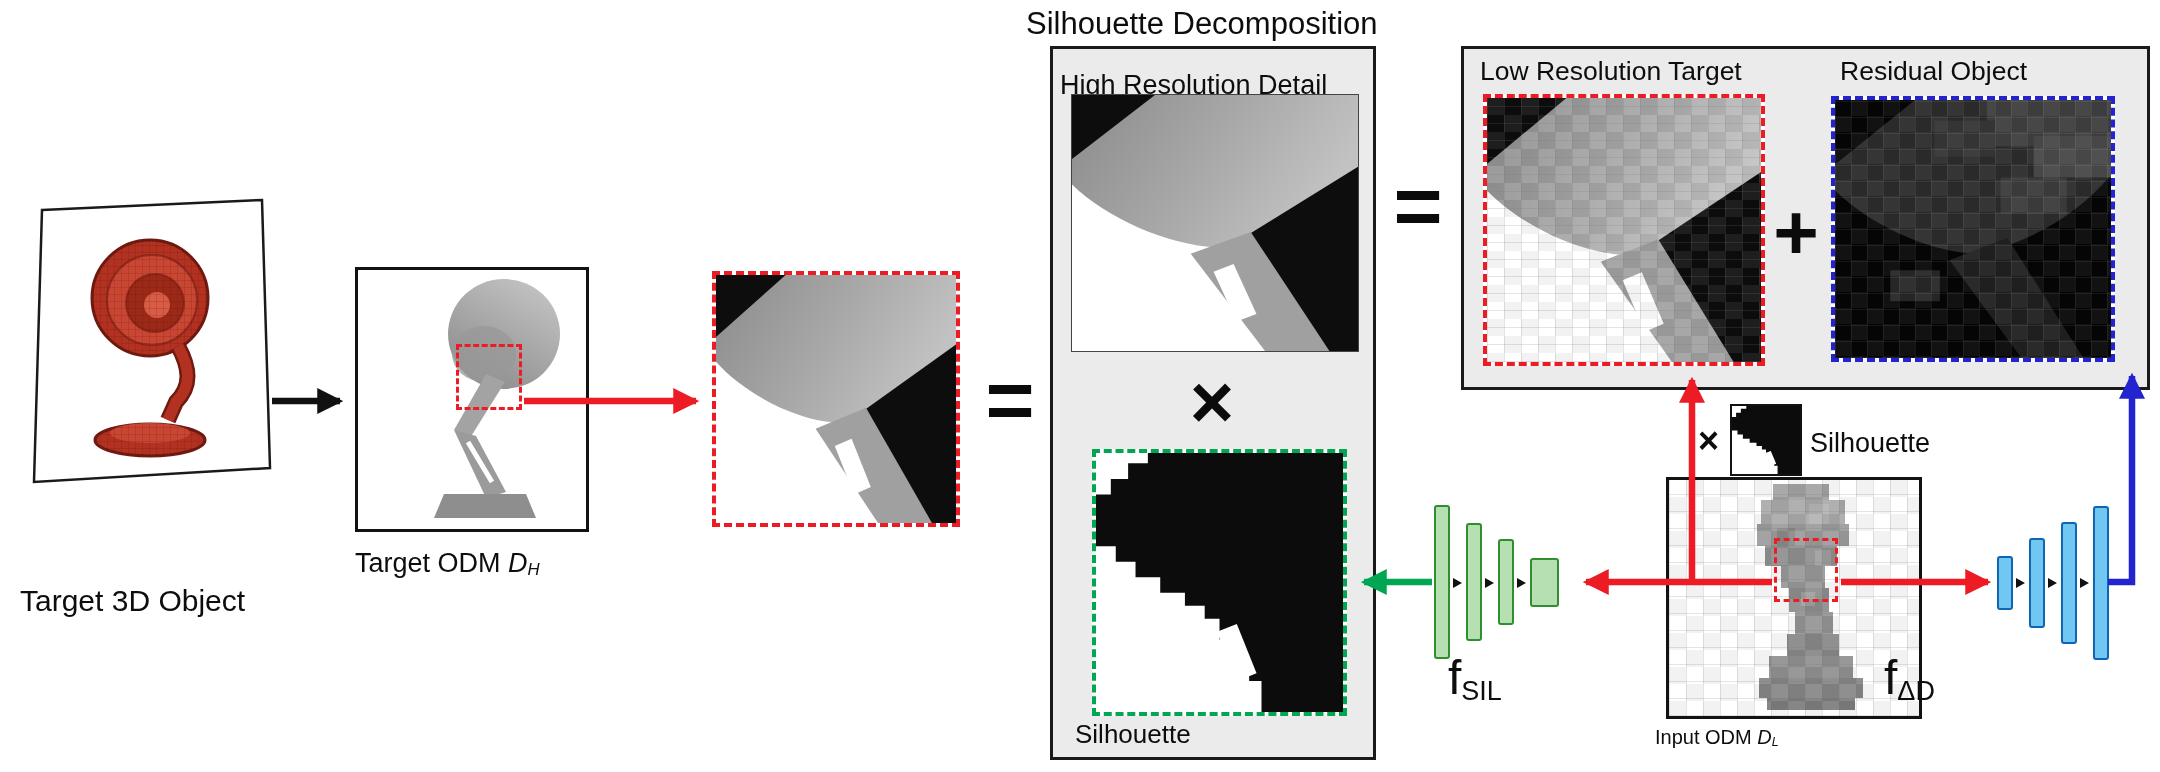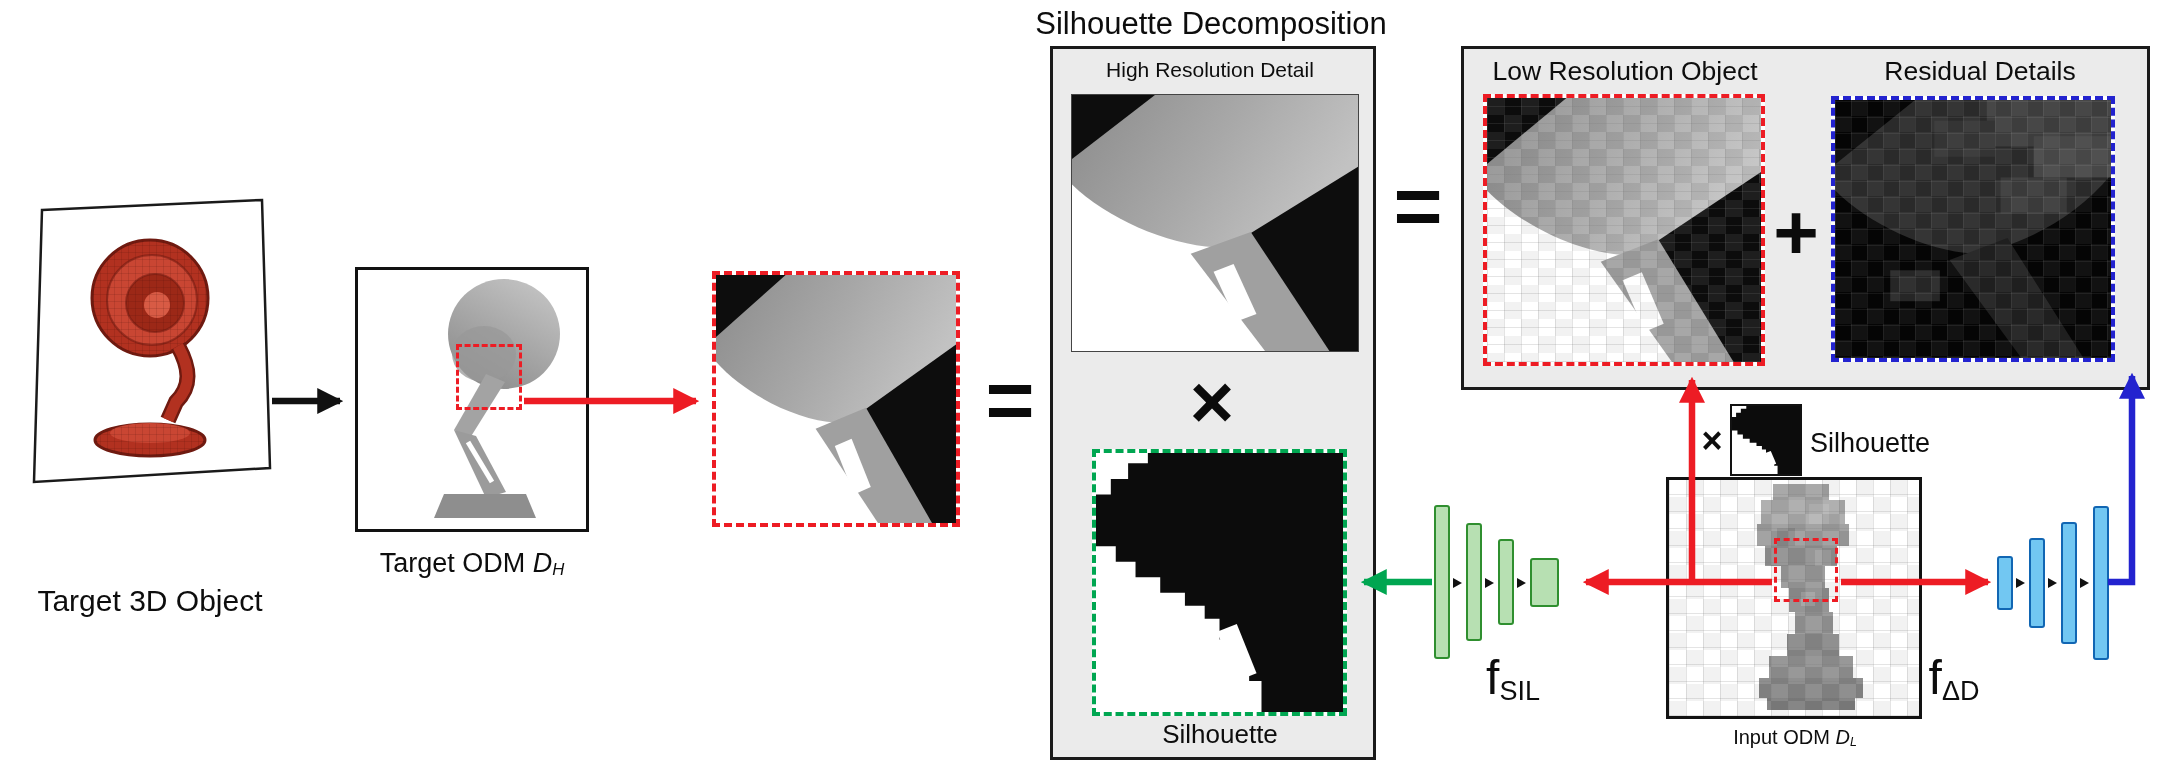--- a/index.html
+++ b/index.html
@@ -1,32 +1,32 @@
 <!DOCTYPE html>
 <html><head>
 <meta charset="utf-8">
 <style>
   *{box-sizing:border-box;margin:0;padding:0}
   html,body{width:2160px;height:772px;background:#ffffff;font-family:"Liberation Sans",sans-serif;color:#111}
   #canvas{position:relative;width:2160px;height:772px;overflow:hidden;background:#fff}
   .abs{position:absolute}
-  .label{position:absolute;text-align:center;color:#0d0d0d;line-height:1.15}
+  .label{position:absolute;text-align:left;color:#0d0d0d;line-height:1.15}
   .op{position:absolute;font-weight:900;text-align:center;color:#0b0b0b;line-height:96px}
   .panel{position:absolute;background:#ebebeb;border:3px solid #1a1a1a}
   .frame{position:absolute;background:#fff;border:3px solid #121212}
   .imgbox{position:absolute;overflow:hidden;background:#fff}
   .imgbox>svg{display:block;width:100%;height:100%}
   .plain-border{border:1px solid #444}
   .dashed-red{border:4px dashed #ed1c24;background:#fff}
   .dashed-green{border:4px dashed #00a651;background:#fff}
   .dashed-blue{border:4px dashed #2323cf;background:#fff}
   .crop{position:absolute;border:3px dashed #ed1c24}
   .var{font-style:italic}
   .sub{font-size:0.62em;font-style:italic;vertical-align:-0.18em}
-  .netlabel{position:absolute;text-align:center;font-size:48px;color:#0d0d0d}
+  .netlabel{position:absolute;font-size:48px;color:#0d0d0d}
   .netlabel .nsub{font-size:27px;vertical-align:-0.22em}
   .pixel-overlay{position:absolute;inset:0;pointer-events:none;
     background-image:
       repeating-linear-gradient(0deg, rgba(120,120,120,0.20) 0 1px, transparent 1px 17px),
       repeating-linear-gradient(90deg, rgba(120,120,120,0.20) 0 1px, transparent 1px 17px),
       repeating-conic-gradient(rgba(0,0,0,0.05) 0% 25%, rgba(255,255,255,0.07) 0% 50%);
     background-size:100% 100%,100% 100%,34px 34px}
   .res-overlay{position:absolute;inset:0;pointer-events:none;
     background-image:
       repeating-linear-gradient(0deg, rgba(255,255,255,0.07) 0 1px, transparent 1px 16px),
@@ -120,46 +120,46 @@
 
   <div class="imgbox dashed-red" style="left:712px;top:271px;width:248px;height:256px">
     <svg viewBox="0 0 100 100" preserveAspectRatio="none">
         <use href="#sym-detail"></use>
       </svg>
   </div>
 
   <div class="op" style="left:972px;top:352px;width:76px;font-size:84px">=</div>
 
   <div class="panel" style="left:1050px;top:46px;width:326px;height:714px"></div>
-  <div class="label" style="left:1060px;top:58px;width:300px;font-size:21px">High Resolution Detail</div>
+  <div class="label" style="left:1060px;top:70px;width:300px;font-size:27px">High Resolution Detail</div>
   <div class="imgbox plain-border" style="left:1071px;top:94px;width:288px;height:258px">
     <svg viewBox="0 0 100 100" preserveAspectRatio="none">
         <use href="#sym-detail"></use>
       </svg>
   </div>
   <div class="op" style="left:1180px;top:354px;width:64px;font-size:76px">×</div>
   <div class="imgbox dashed-green" style="left:1092px;top:449px;width:255px;height:267px">
     <svg viewBox="0 0 100 100" preserveAspectRatio="none">
         <use href="#sym-sil"></use>
       </svg>
   </div>
   <div class="label" style="left:1075px;top:720px;width:290px;font-size:26px">Silhouette</div>
 
   <div class="op" style="left:1384px;top:158px;width:68px;font-size:84px">=</div>
 
   <div class="panel" style="left:1461px;top:46px;width:689px;height:344px"></div>
-  <div class="label" style="left:1480px;top:56px;width:290px;font-size:26.5px">Low Resolution Object</div>
+  <div class="label" style="left:1480px;top:56px;width:290px;font-size:26.5px">Low Resolution Target</div>
   <div class="imgbox dashed-red" style="left:1483px;top:94px;width:282px;height:272px">
     <svg viewBox="0 0 100 100" preserveAspectRatio="none">
         <use href="#sym-detail"></use>
       </svg>
     <div class="pixel-overlay"></div>
   </div>
   <div class="op" style="left:1768px;top:184px;width:56px;font-size:78px">+</div>
-  <div class="label" style="left:1840px;top:56px;width:280px;font-size:26.5px">Residual Details</div>
+  <div class="label" style="left:1840px;top:56px;width:280px;font-size:26.5px">Residual Object</div>
   <div class="imgbox dashed-blue" style="left:1831px;top:96px;width:284px;height:266px">
     <svg viewBox="0 0 100 100" preserveAspectRatio="none">
         <use href="#sym-res"></use>
       </svg>
     <div class="res-overlay"></div>
   </div>
 
   <div class="label" style="left:1698px;top:420px;width:28px;font-size:36px;font-weight:700">×</div>
   <div class="imgbox" style="left:1730px;top:404px;width:72px;height:72px;border:2px solid #121212">
     <svg viewBox="0 0 100 100" preserveAspectRatio="none">

